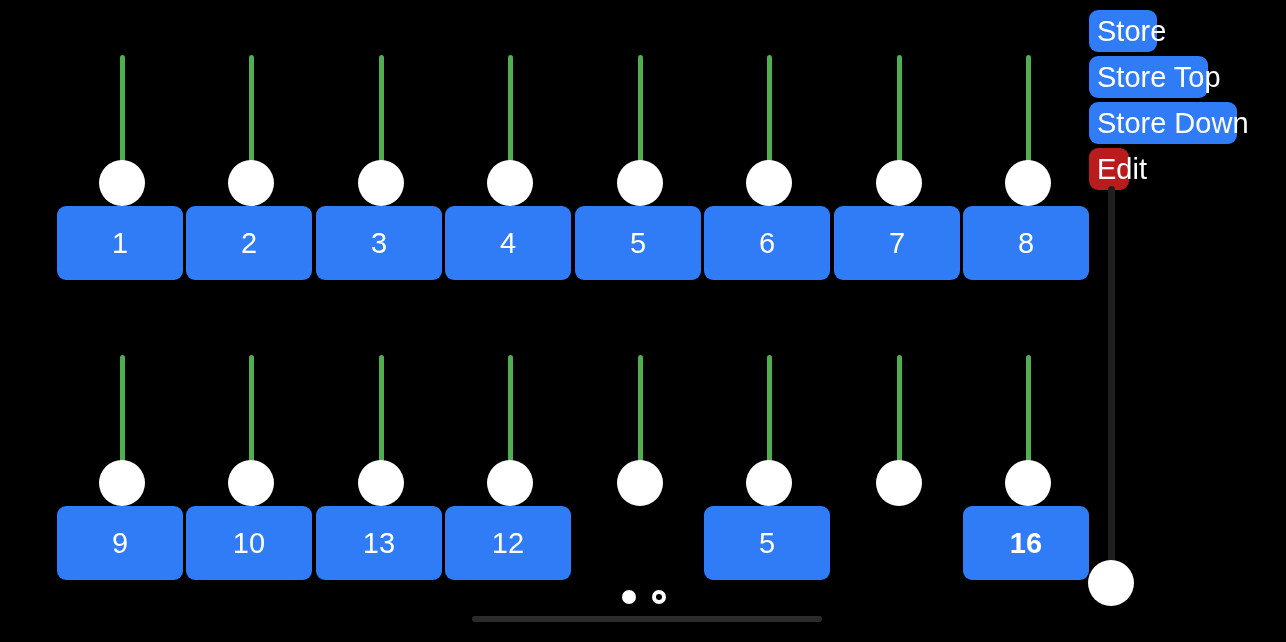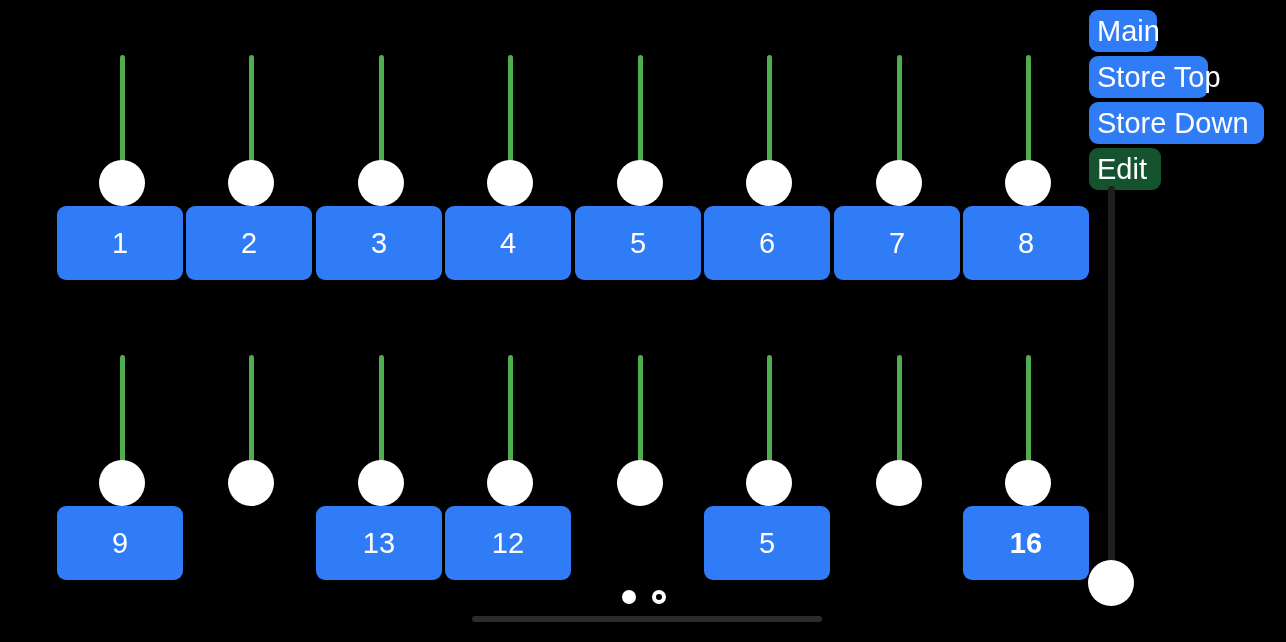--- a/index.html
+++ b/index.html
@@ -156,20 +156,21 @@
         <div class="pad" style="top: 206px; background: rgb(47, 124, 246);">8</div>
       </div>
       <div class="channel" style="left: 57px; top: 0px; height: 642px;">
         <div class="fader-line" style="top: 355px; height: 112px; background: rgb(80, 174, 78);"></div>
         <div class="fader-knob" style="top: 460px; background: rgb(255, 255, 255);"></div>
         <div class="pad" style="top: 506px; background: rgb(47, 124, 246);">9</div>
       </div>
       <div class="channel" style="left: 186px; top: 0px; height: 642px;">
         <div class="fader-line" style="top: 355px; height: 112px; background: rgb(80, 174, 78);"></div>
         <div class="fader-knob" style="top: 460px; background: rgb(255, 255, 255);"></div>
+        <div class="pad" style="top: 506px; background: rgb(47, 124, 246);">10</div>
       </div>
       <div class="channel" style="left: 316px; top: 0px; height: 642px;">
         <div class="fader-line" style="top: 355px; height: 112px; background: rgb(80, 174, 78);"></div>
         <div class="fader-knob" style="top: 460px; background: rgb(255, 255, 255);"></div>
         <div class="pad" style="top: 506px; background: rgb(47, 124, 246);">13</div>
       </div>
       <div class="channel" style="left: 445px; top: 0px; height: 642px;">
         <div class="fader-line" style="top: 355px; height: 112px; background: rgb(80, 174, 78);"></div>
         <div class="fader-knob" style="top: 460px; background: rgb(255, 255, 255);"></div>
         <div class="pad" style="top: 506px; background: rgb(47, 124, 246);">12</div>
@@ -188,24 +189,24 @@
         <div class="fader-knob" style="top: 460px; background: rgb(255, 255, 255);"></div>
       </div>
       <div class="channel" style="left: 963px; top: 0px; height: 454px; font-weight: bold;">
         <div class="fader-line" style="top: 355px; height: 112px; background: rgb(80, 174, 78);"></div>
         <div class="fader-knob" style="top: 460px; background: rgb(255, 255, 255);"></div>
         <div class="pad" style="top: 506px; background: rgb(47, 124, 246);">16</div>
       </div>
     </div>
 
   <div id="menu-layer">
-      <div class="menu-btn" style="left: 1089px; top: 10px; width: 68px; background: rgb(47, 124, 246);">Main</div>
+      <div class="menu-btn" style="left: 1089px; top: 10px; width: 68px; background: rgb(47, 124, 246);">Store</div>
       <div class="menu-btn" style="left: 1089px; top: 56px; width: 119px; background: rgb(47, 124, 246);">Store Top</div>
-      <div class="menu-btn" style="left: 1089px; top: 102px; width: 175px; background: rgb(47, 124, 246);">Store Down</div>
-      <div class="menu-btn" style="left: 1089px; top: 148px; width: 72px; background: #14532d;">Edit</div>
+      <div class="menu-btn" style="left: 1089px; top: 102px; width: 148px; background: rgb(47, 124, 246);">Store Down</div>
+      <div class="menu-btn" style="left: 1089px; top: 148px; width: 40px; background: #b91c1c;">Edit</div>
     </div>
 
   <div id="scroll-layer">
       <div class="scroll-track" style="left: 1108px; top: 186px; height: 396px; background: rgb(31, 31, 31);"></div>
       <div class="scroll-thumb" style="left: 1088px; top: 560px; background: rgb(255, 255, 255);"></div>
     </div>
 
   <div class="page-dots" id="page-dots" style="left: 622px; top: 590px;">
       <div class="dot filled"></div>
       <div class="dot hollow"></div>

